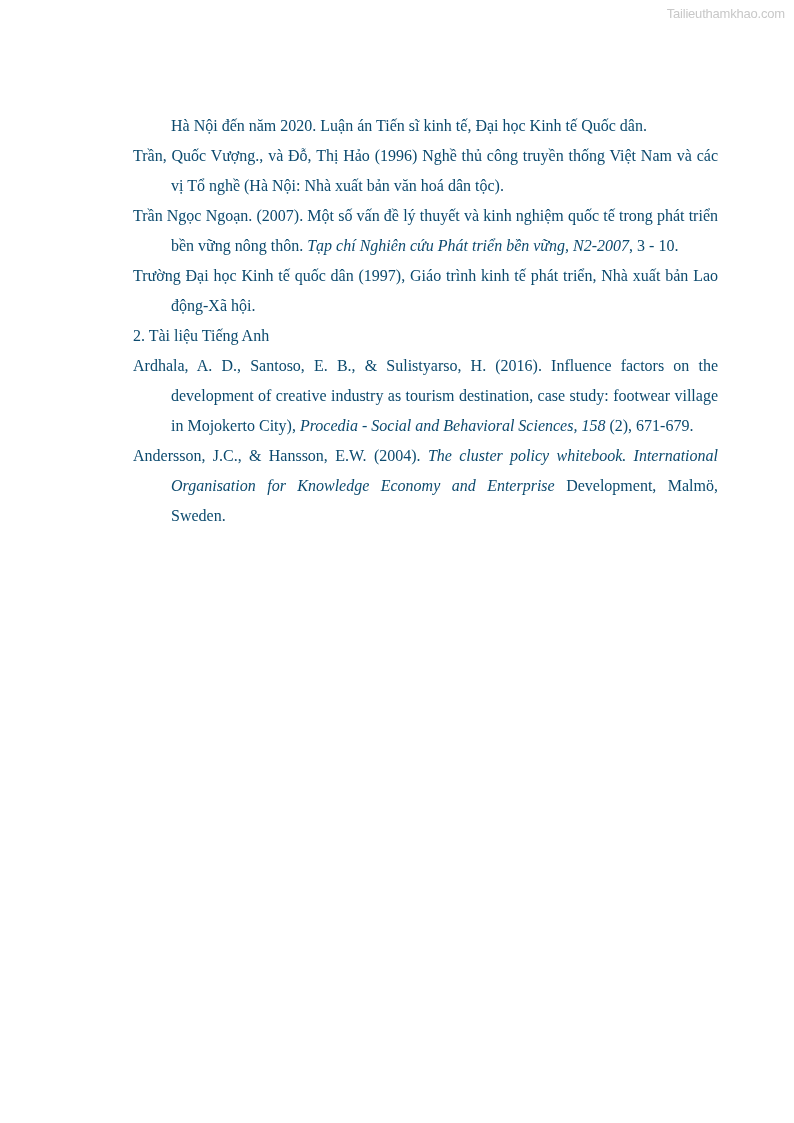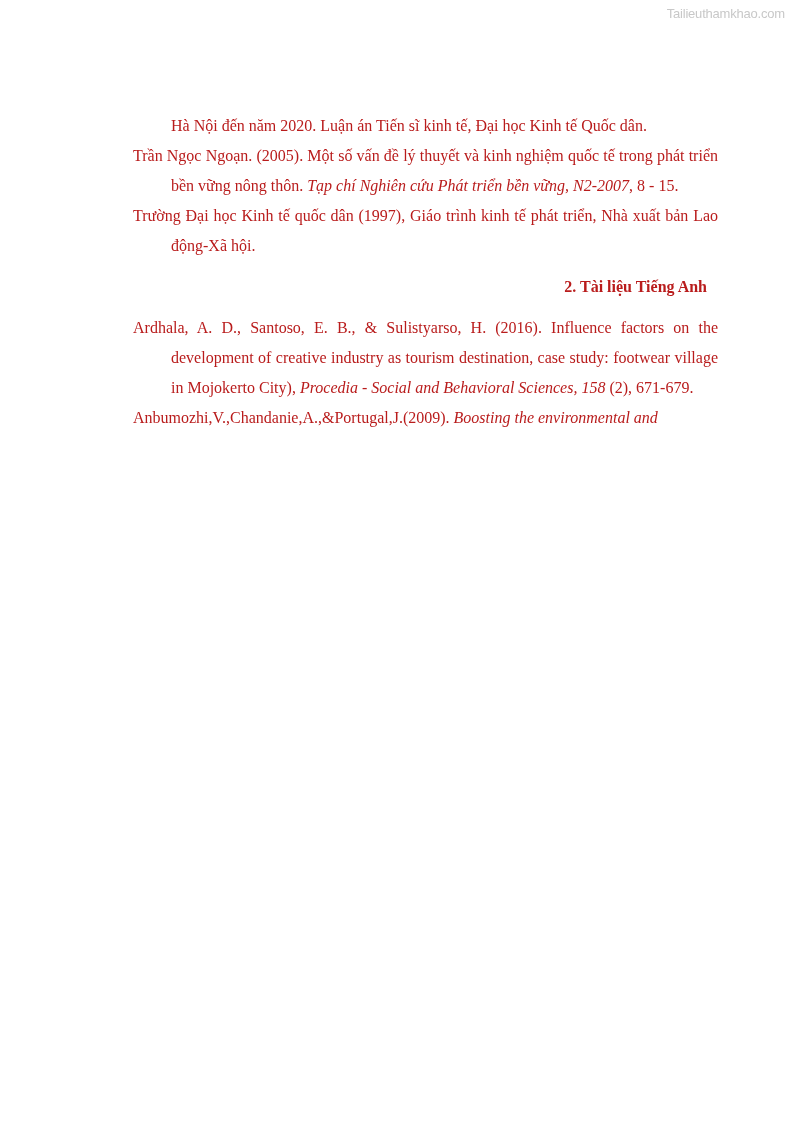--- a/index.html
+++ b/index.html
@@ -5,39 +5,40 @@
   html, body { margin: 0; padding: 0; background: #ffffff; }
   body { width: 794px; height: 1123px; position: relative; overflow: hidden; }
   .watermark {
     position: absolute; top: 6px; right: 9px;
     font-family: "Liberation Sans", sans-serif;
     font-size: 13px; color: #c8c8c8; letter-spacing: -0.2px; margin-left: 12px;
   }
   .page {
     position: absolute; top: 111px; left: 133px; width: 585px;
     font-family: "Liberation Serif", serif;
-    font-size: 16px; line-height: 30px; color: #b91c1c;
+    font-size: 16px; line-height: 30px; color: #0c4a6e;
   }
   .ref {
     text-align: justify;
     padding-left: 38px; text-indent: -38px;
     margin: 0;
   }
   .cont { padding-left: 38px; text-indent: 0; }
-  .heading { font-weight: bold; margin: 11px; text-align: right; }
+  .heading { font-weight: normal; margin: 0; }
   i { }
 </style>
 </head>
 <body>
 
 <div class="watermark">Tailieuthamkhao.com</div>
 
 <div class="page">
   <p class="ref cont">Hà Nội đến năm 2020. Luận án Tiến sĩ kinh tế, Đại học Kinh tế Quốc dân.</p>
 
-  <p class="ref"><span>Trần Ngọc Ngoạn. (2005). Một số vấn đề lý thuyết và kinh nghiệm quốc tế trong phát triển bền vững nông thôn. </span><i>Tạp chí Nghiên cứu Phát triển bền vững, N2-2007</i><span>, 8 - 15.</span></p>
+  <p class="ref">Trần, Quốc Vượng., và Đỗ, Thị Hảo (1996) Nghề thủ công truyền thống Việt Nam và các vị Tổ nghề (Hà Nội: Nhà xuất bản văn hoá dân tộc).</p>
+  <p class="ref"><span>Trần Ngọc Ngoạn. (2007). Một số vấn đề lý thuyết và kinh nghiệm quốc tế trong phát triển bền vững nông thôn. </span><i>Tạp chí Nghiên cứu Phát triển bền vững, N2-2007</i><span>, 3 - 10.</span></p>
   <p class="ref">Trường Đại học Kinh tế quốc dân (1997), Giáo trình kinh tế phát triển, Nhà xuất bản Lao động-Xã hội.</p>
 
   <p class="heading">2. Tài liệu Tiếng Anh</p>
 
   <p class="ref"><span>Ardhala, A. D., Santoso, E. B., &amp; Sulistyarso, H. (2016). Influence factors on the development of creative industry as tourism destination, case study: footwear village in Mojokerto City), </span><i>Procedia - Social and Behavioral Sciences, 158</i><span> (2), 671-679.</span></p>
-  <p class="ref"><span>Anbumozhi,V.,Chandanie,A.,&amp;Portugal,J.(2009). </span><i>Boosting the environmental and</i></p>
+  <p class="ref"><span>Andersson, J.C., &amp; Hansson, E.W. (2004). </span><i>The cluster policy whitebook. International Organisation for Knowledge Economy and Enterprise</i><span> Development, Malmö, Sweden.</span></p>
 </div>
 
 </body></html>

